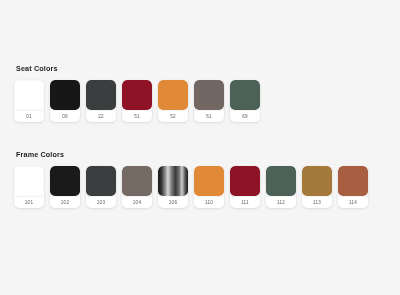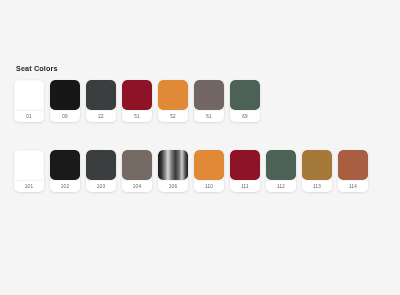--- a/index.html
+++ b/index.html
@@ -120,20 +120,21 @@
           <div class="swatch-code">61</div>
         </div>
         <div class="swatch-card">
           <div class="swatch-chip" style="background: rgb(76, 98, 87);"></div>
           <div class="swatch-code">69</div>
         </div>
       </div>
   </section>
 
   <section class="section section-frame">
+    <h2 class="section-title">Frame Colors</h2>
     <div class="swatch-row">
         <div class="swatch-card is-light-card">
           <div class="swatch-chip is-light" style="background: rgb(255, 255, 255);"></div>
           <div class="swatch-code">101</div>
         </div>
         <div class="swatch-card">
           <div class="swatch-chip" style="background: rgb(26, 26, 26);"></div>
           <div class="swatch-code">102</div>
         </div>
         <div class="swatch-card">

